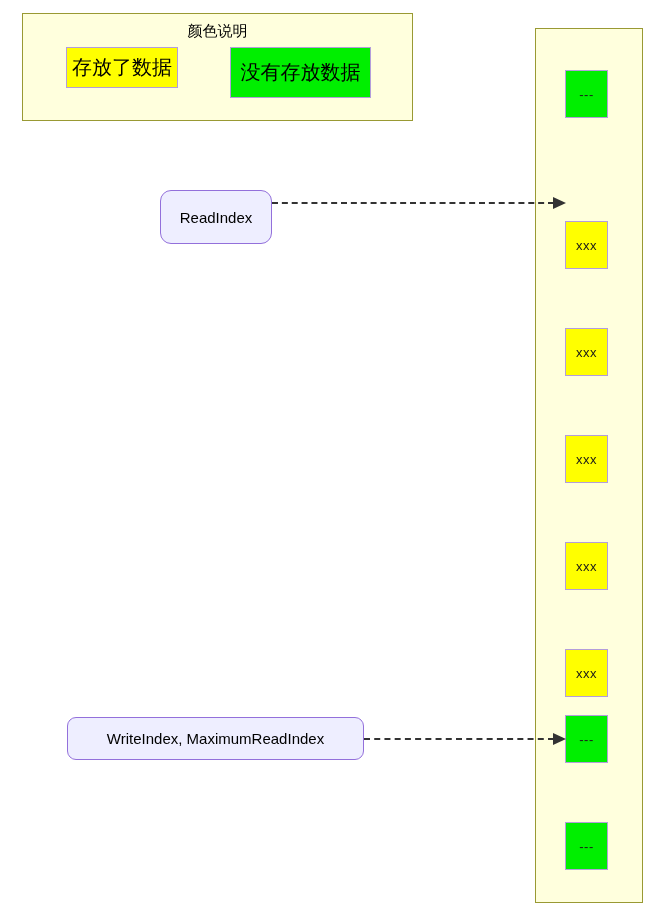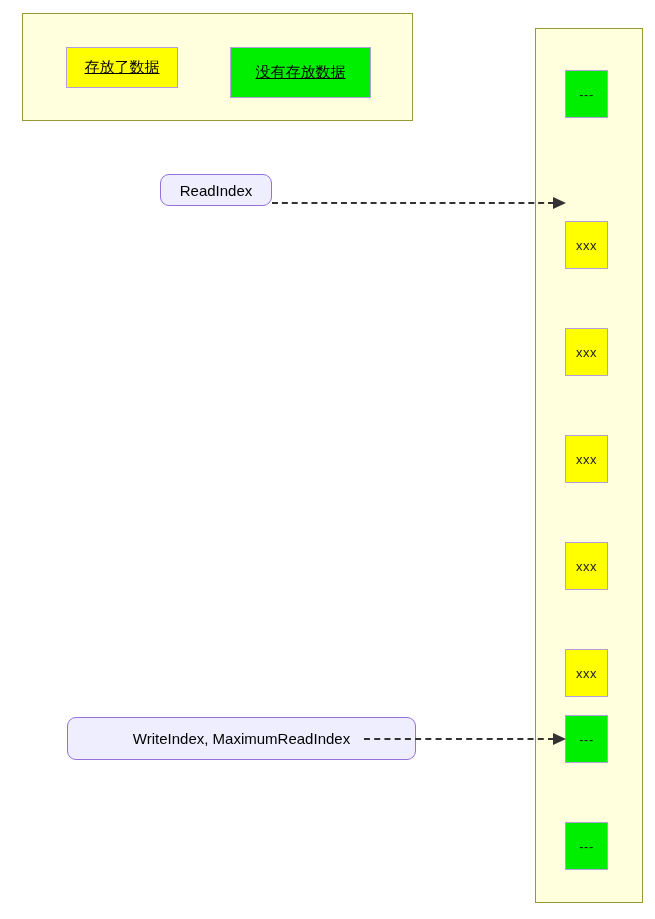--- a/index.html
+++ b/index.html
@@ -33,27 +33,26 @@
     width: 100%;
     text-align: center;
     font-size: 15px;
     color: #000000;
     line-height: 18px;
   }
   .legend-swatch {
     position: absolute;
     box-sizing: border-box;
     border: 1px solid #b39ddb;
-    font-size: 15px;
+    font-size: 20px;
     color: #000000;
     display: flex;
     align-items: center;
     justify-content: center;
     white-space: nowrap;
-    text-decoration: underline;
   }
   #legend-swatch-stored {
     left: 43px;
     top: 33px;
     width: 112px;
     height: 41px;
     background: #ffff00;
   }
   #legend-swatch-empty {
     left: 207px;
@@ -100,28 +99,29 @@
     border-radius: 9px;
     display: flex;
     align-items: center;
     justify-content: center;
     font-size: 15px;
     color: #000000;
     white-space: nowrap;
   }
   #pointer-readindex {
     left: 160px;
-    top: 174px;
+    top: 190px;
     width: 112px;
-    height: 32px;
+    height: 54px;
+    border-radius: 11px;
   }
   #pointer-writeindex {
     left: 67px;
     top: 717px;
-    width: 349px;
+    width: 297px;
     height: 43px;
   }
 
   
   .connector {
     position: absolute;
     height: 12px;
   }
   #connector-readindex {
     left: 272px;
@@ -149,20 +149,21 @@
     height: 0;
     border-top: 6px solid transparent;
     border-bottom: 6px solid transparent;
     border-left: 13px solid #333333;
   }
 </style>
 </head>
 <body>
 
 <div id="legend-panel">
+  <div id="legend-title">颜色说明</div>
   <div class="legend-swatch" id="legend-swatch-stored">存放了数据</div>
   <div class="legend-swatch" id="legend-swatch-empty">没有存放数据</div>
 </div>
 
 <div id="buffer-column"></div>
 
 <div class="buffer-cell cell-empty" style="top:70px;">---</div>
 <div class="buffer-cell cell-filled" style="top:180px;">xxx</div>
 <div class="buffer-cell cell-filled" style="top:287px;">xxx</div>
 <div class="buffer-cell cell-filled" style="top:394px;">xxx</div>

